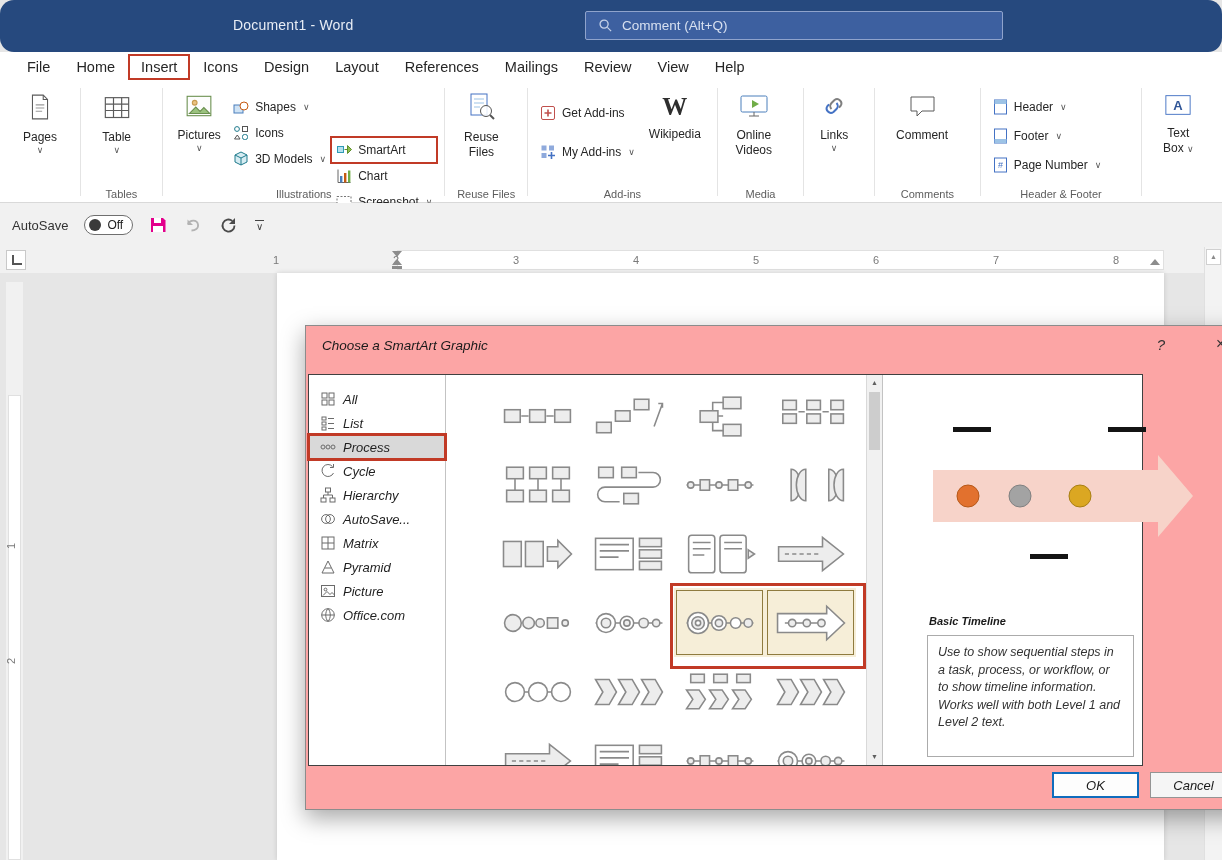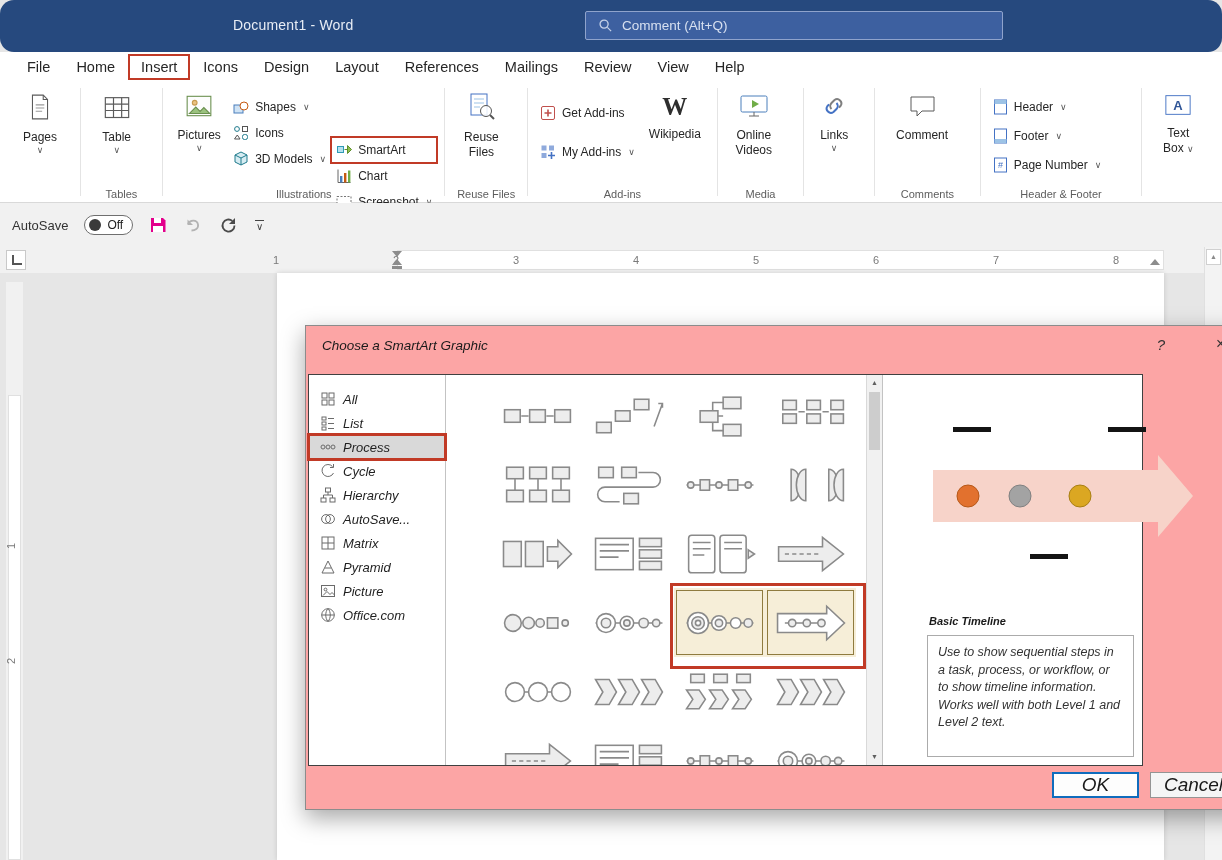--- a/index.html
+++ b/index.html
@@ -82,21 +82,21 @@
   .gscroll{position:absolute;right:0;top:0;bottom:0;width:16px;background:#f1f1f1;border-left:1px solid #d9d9d9;box-sizing:border-box;}
   .gs-up,.gs-down{position:absolute;left:0;right:0;height:16px;color:#5f5f5f;font-size:7px;text-align:center;line-height:16px;}
   .gs-up{top:0;} .gs-down{bottom:0;}
   .gs-thumb{position:absolute;left:2px;right:2px;top:17px;height:58px;background:#cdcdcd;}
   .preview{flex:1;position:relative;}
   .pv-svg{position:absolute;left:0;top:0;width:294px;height:232px;}
   .pv-title{position:absolute;left:10px;top:240px;font-weight:bold;font-size:11px;color:#1a1a1a;}
   .pv-desc{position:absolute;left:8px;right:8px;top:260px;bottom:8px;border:1px solid #ababab;
            padding:8px 10px;font-size:12.5px;line-height:1.4;color:#333;box-sizing:border-box;}
   .dlg-buttons{position:absolute;right:10px;bottom:11px;display:flex;gap:11px;}
-  .btn{width:87px;height:26px;font-size:19px;display:flex;align-items:center;justify-content:center;
+  .btn{width:87px;height:26px;font-size:13px;display:flex;align-items:center;justify-content:center;
        background:#f5f5f5;border:1px solid #949494;box-sizing:border-box;color:#1a1a1a;}
   .btn.primary{border:2px solid #0f6cbd;background:#fdfdfd;}
 </style>
 </head>
 <body>
 
 <div class="titlebar">
   <span class="tb-title">Document1 - Word</span>
   <div class="searchbox">
     <svg width="15" height="15" viewBox="0 0 16 16">

